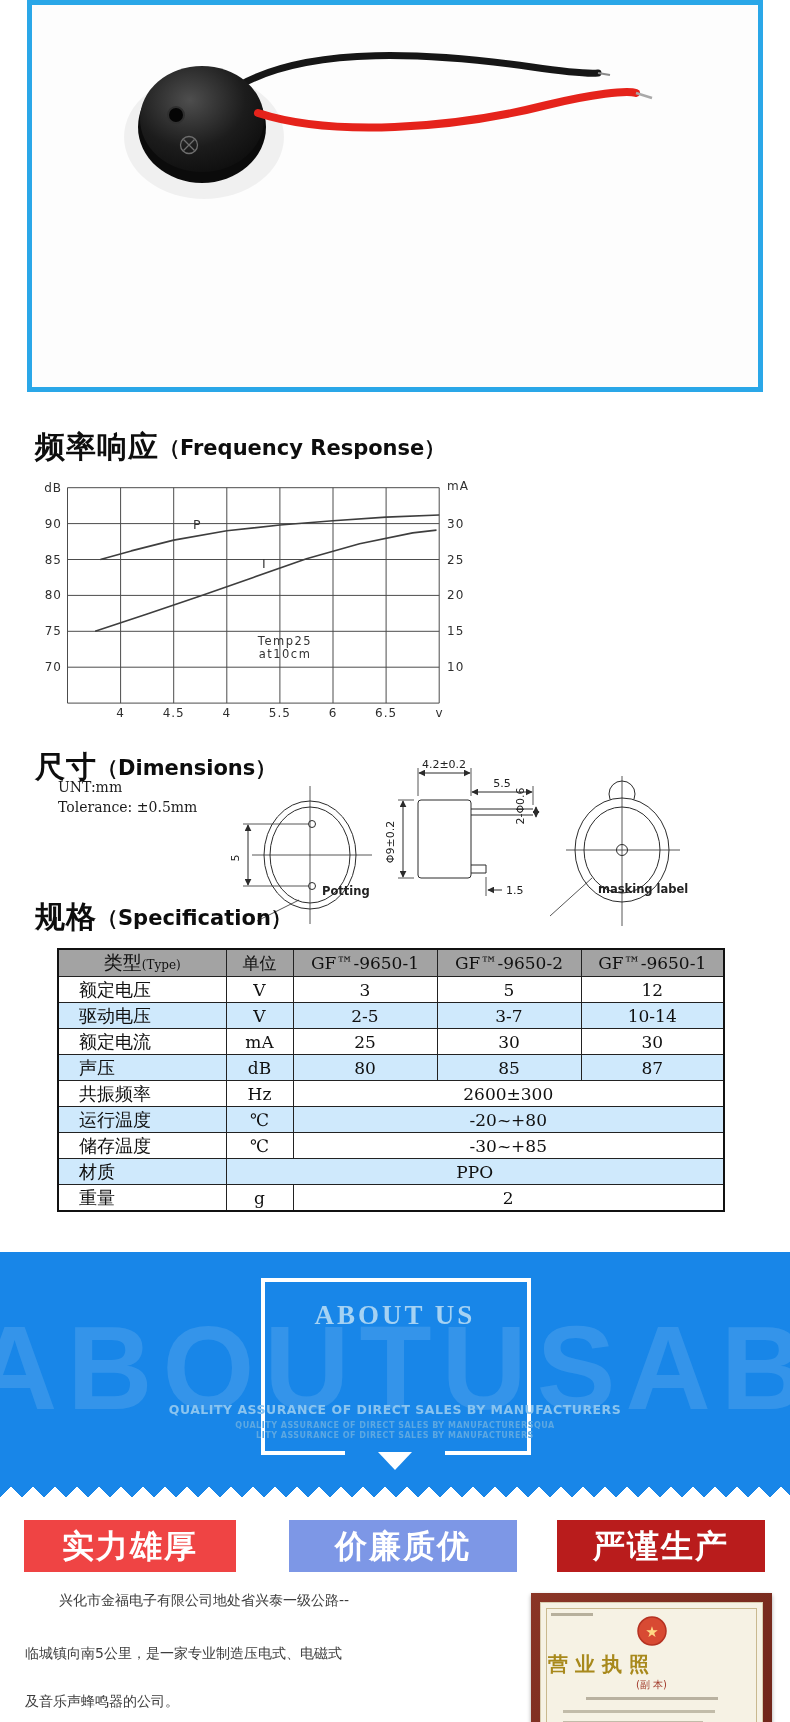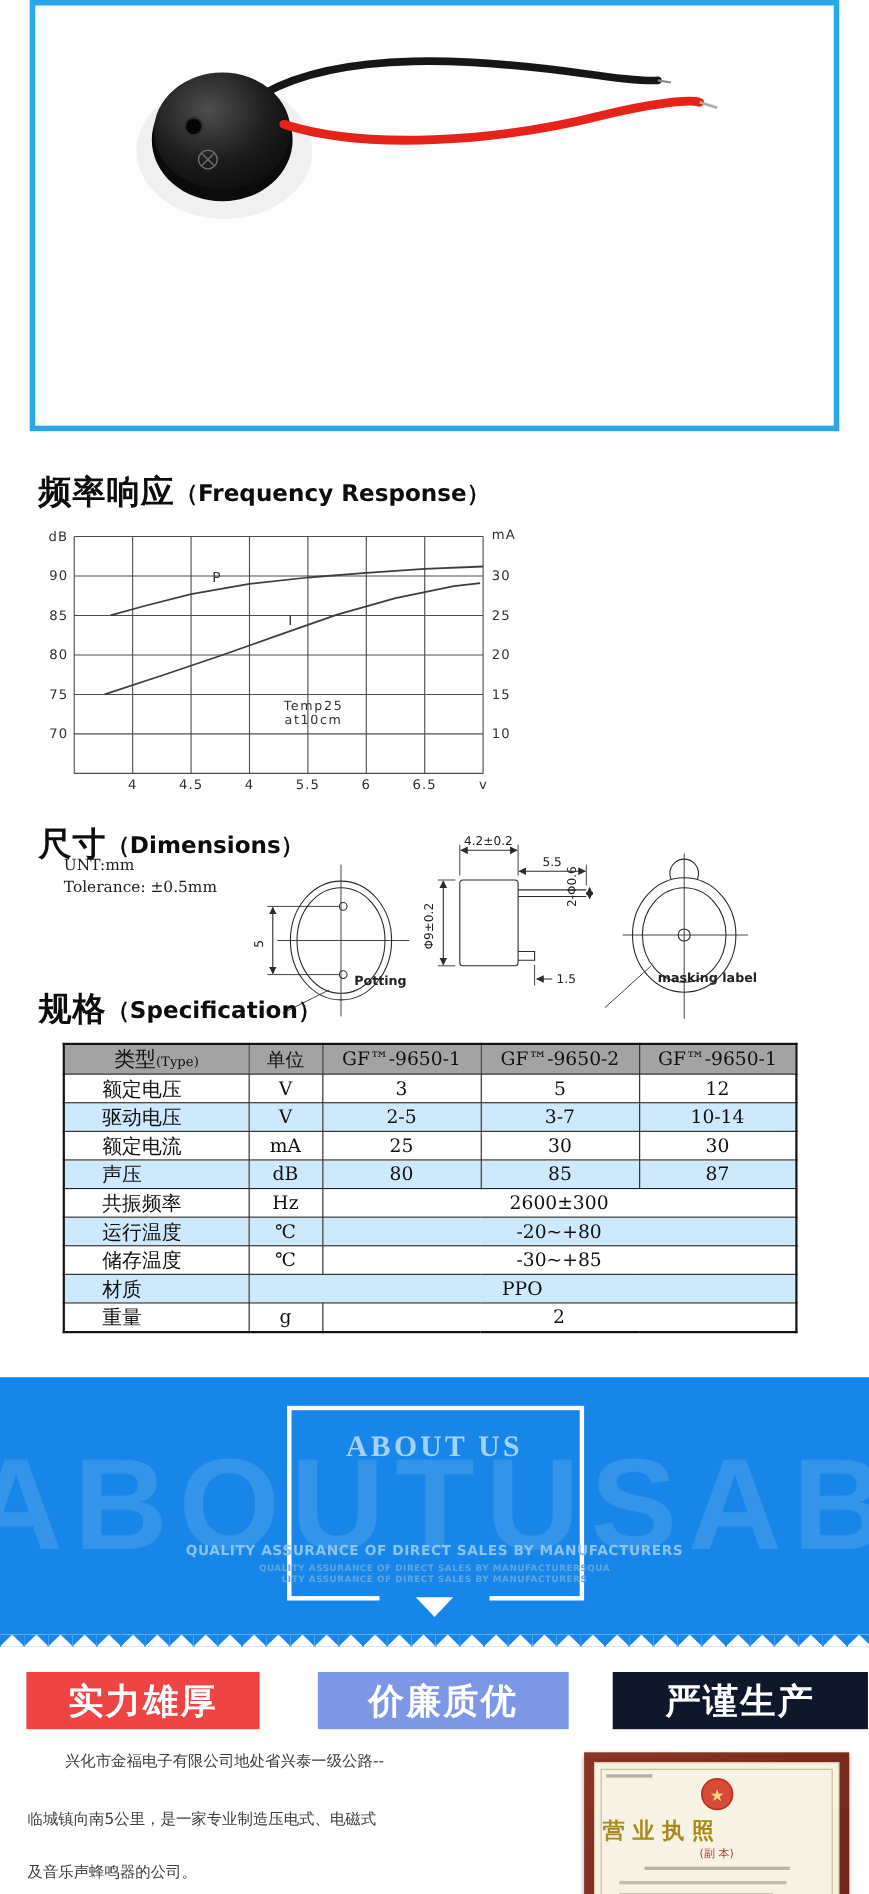--- a/index.html
+++ b/index.html
@@ -39,21 +39,21 @@
   #dims .dimb{font-size:11.5px;font-weight:bold;}
   #dims .mid{text-anchor:middle;}
 
   
   .spec-table{position:absolute;left:57px;top:948px;width:666px;border-collapse:collapse;
               table-layout:fixed;font-family:"DejaVu Serif","Liberation Serif",serif;color:#101010;
               border:2px solid #111;}
   .spec-table td{border:1px solid #222;height:25px;text-align:center;font-size:17px;padding:0;
                  overflow:hidden;white-space:nowrap;}
   .spec-table .hrow td{height:22px;}
-  .spec-table .lab{text-align:left;padding-left:34px;font-size:18px;}
+  .spec-table .lab{text-align:left;padding-left:20px;font-size:18px;}
   .spec-table .typ{font-size:19px;}
   .spec-table .typ small{font-size:12px;}
   .spec-table .blue{background:#cfe9fc;}
   .spec-table .hblue{background:#a3a3a3;}
 
   
   .banner{position:absolute;left:0;top:1252px;width:790px;height:234px;background:#1886e8;overflow:hidden;}
   .watermark{position:absolute;left:-28px;top:60px;font-size:118px;line-height:0.95;font-weight:bold;
              color:rgba(255,255,255,0.12);letter-spacing:10px;white-space:nowrap;
              font-family:"Liberation Sans","DejaVu Sans",sans-serif;}
@@ -71,21 +71,21 @@
   .zigzag{position:absolute;left:0;top:1486px;width:790px;height:11px;
           background-image:linear-gradient(135deg,#1886e8 7.8px,transparent 0),
                            linear-gradient(225deg,#1886e8 7.8px,transparent 0);
           background-size:22px 11px;background-repeat:repeat-x;}
 
   
   .feat{position:absolute;top:1520px;height:52px;line-height:52px;text-align:center;
         color:#fff;font-size:32px;font-weight:bold;letter-spacing:2px;}
   .feat1{left:24px;width:212px;background:#ef4444;}
   .feat2{left:289px;width:228px;background:#7d97e6;}
-  .feat3{left:557px;width:232px;background:#0f172a;}
+  .feat3{left:557px;width:208px;background:#b91c1c;}
 
   
   .intro-line{position:absolute;left:25px;width:505px;font-size:14px;color:#3d3d3d;white-space:nowrap;}
   .il1{top:1592px;padding-left:34px;}
   .il2{top:1645px;}
   .il3{top:1693px;}
 
   
   .cert{position:absolute;left:531px;top:1593px;width:241px;height:210px;
         background:linear-gradient(135deg,#8a3526,#6b2318);padding:9px;box-sizing:border-box;

